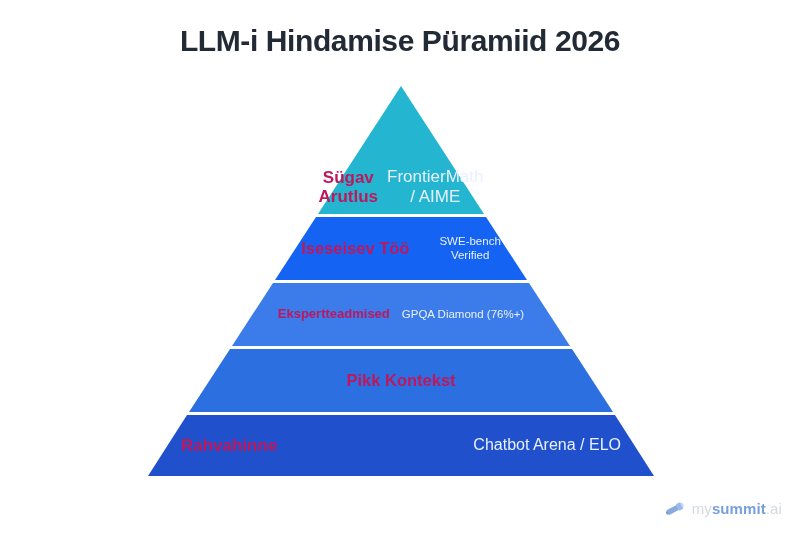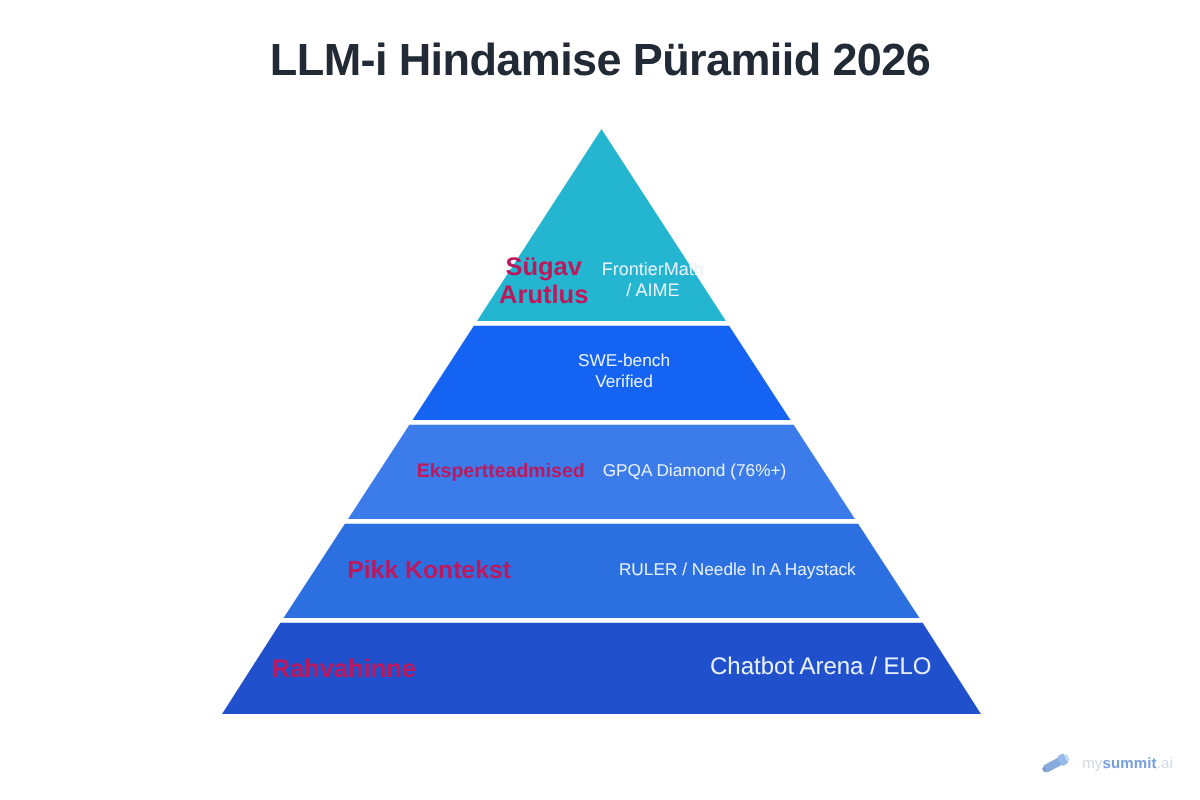--- a/index.html
+++ b/index.html
@@ -87,21 +87,21 @@
     font-weight: normal;
     white-space: nowrap;
     text-align: center;
     line-height: 1.15;
   }
 
   
   #tier-1 { top: 0px;   height: 128px; }
   #tier-1 .tier-content { padding-top: 74px; }
   #tier-1 .tier-label { font-size: 17px; }
-  #tier-1 .tier-bench { font-size: 12px; margin-left: 9px; }
+  #tier-1 .tier-bench { font-size: 17px; margin-left: 9px; }
 
   
   #tier-2 { top: 131px; height: 63px; }
   #tier-2 .tier-label { font-size: 16.5px; }
   #tier-2 .tier-bench { font-size: 11.5px; margin-left: 30px; }
 
   
   #tier-3 { top: 197px; height: 63px; }
   #tier-3 .tier-label { font-size: 13px; }
   #tier-3 .tier-bench { font-size: 11.5px; margin-left: 12px; }
@@ -123,21 +123,21 @@
     bottom: 16px;
     display: flex;
     align-items: center;
     opacity: 0.62;
   }
   .watermark-icon {
     display: block;
     margin-right: 6px;
   }
   .watermark-text {
-    font-size: 10px;
+    font-size: 15px;
     color: #a9b4c4;
     letter-spacing: 0.1px;
     white-space: nowrap;
   }
   .watermark-text .wm-strong {
     font-weight: bold;
     color: #2563c9;
   }
   .watermark-text .wm-dim {
     color: #b9c2cf;
@@ -166,20 +166,21 @@
           <span>/ AIME</span>
         </div>
       </div>
     </div>
 
     <div class="tier" id="tier-2">
       <svg class="tier-shape" viewBox="0 0 506 63" preserveAspectRatio="none">
         <polygon points="168,0 338,0 379,63 127,63" fill="#1463f3"></polygon>
       </svg>
       <div class="tier-content">
+        <div class="tier-label">Iseseisev Töö</div>
         <div class="tier-bench">
           <span>SWE-bench</span><br>
           <span>Verified</span>
         </div>
       </div>
     </div>
 
     <div class="tier" id="tier-3">
       <svg class="tier-shape" viewBox="0 0 506 63" preserveAspectRatio="none">
         <polygon points="125,0 381,0 422,63 84,63" fill="#3b7bea"></polygon>
@@ -189,21 +190,20 @@
         <div class="tier-bench">GPQA Diamond (76%+)</div>
       </div>
     </div>
 
     <div class="tier" id="tier-4">
       <svg class="tier-shape" viewBox="0 0 506 63" preserveAspectRatio="none">
         <polygon points="82,0 424,0 465,63 41,63" fill="#2c6fe0"></polygon>
       </svg>
       <div class="tier-content">
         <div class="tier-label">Pikk Kontekst</div>
-        <div class="tier-bench">RULER / Needle In A Haystack</div>
       </div>
     </div>
 
     <div class="tier" id="tier-5">
       <svg class="tier-shape" viewBox="0 0 506 61" preserveAspectRatio="none">
         <polygon points="39,0 467,0 506,61 0,61" fill="#2050cc"></polygon>
       </svg>
       <div class="tier-content">
         <div class="tier-label">Rahvahinne</div>
         <div class="tier-bench">Chatbot Arena / ELO</div>

